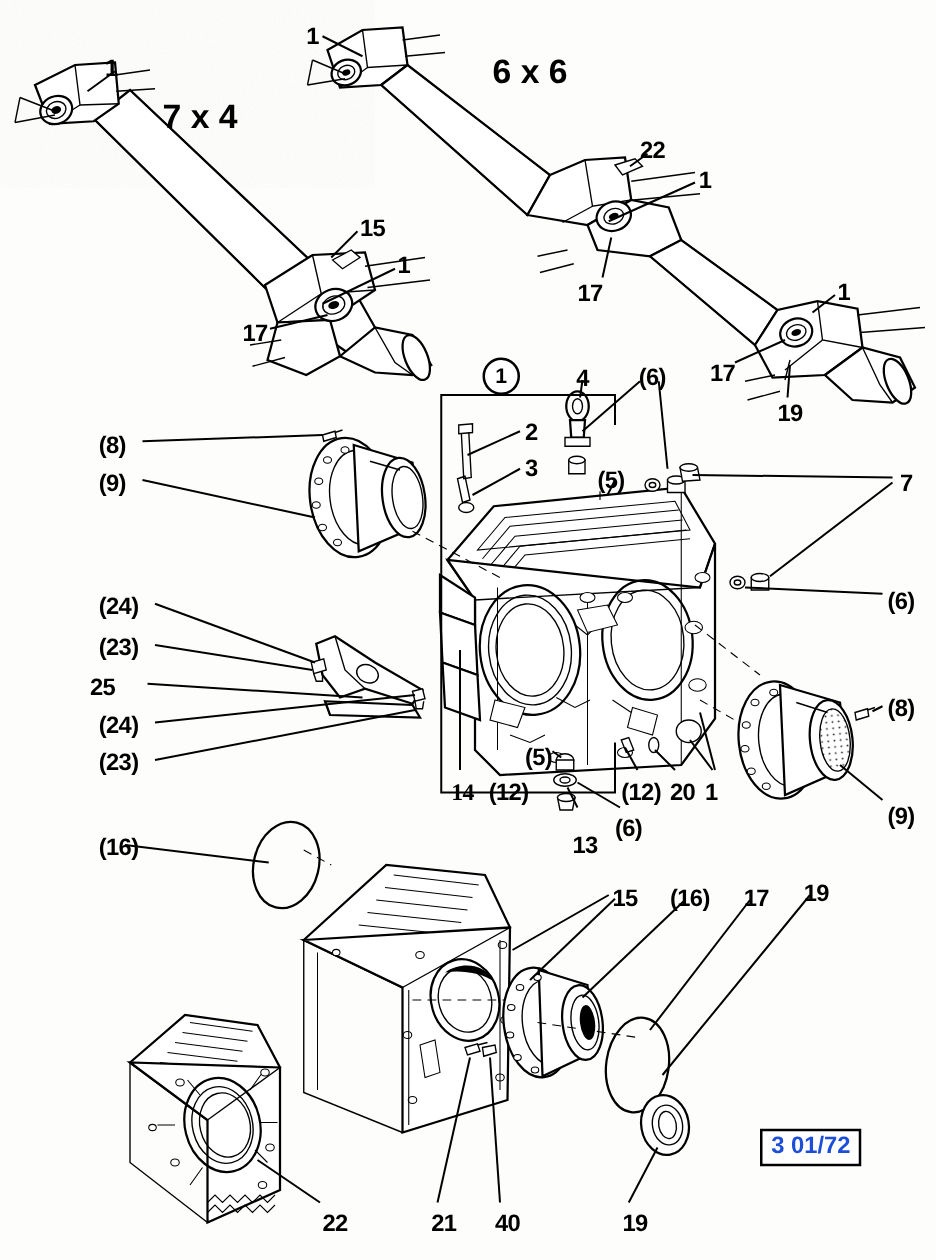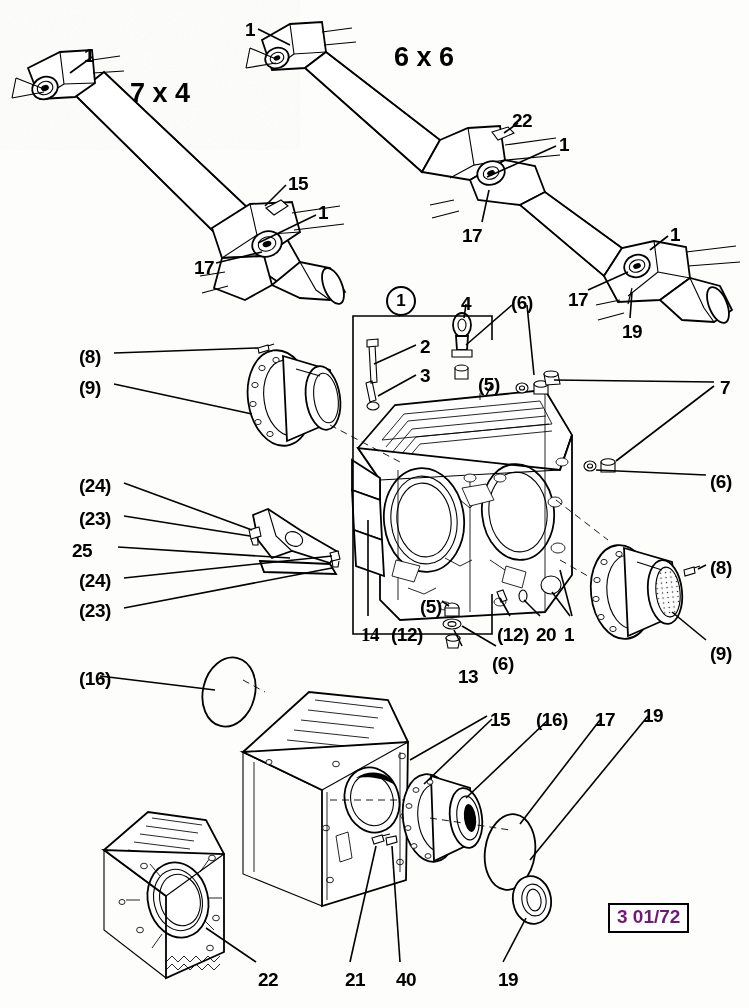--- a/index.html
+++ b/index.html
@@ -25,21 +25,21 @@
   .lbl.p{font-size:19px;}
   .title{
     position:absolute;font-family:"Liberation Sans",sans-serif;
     font-weight:bold;font-size:27px;color:#000;letter-spacing:0px;
   }
   #pagebox{
     position:absolute;
     border:2px solid #000;
     padding:1px 7px 3px 7px;
     font-family:"Liberation Sans",sans-serif;
-    font-weight:bold;font-size:19px;color:#701a75;
+    font-weight:bold;font-size:19px;color:#1d4ed8;
     background:#fff;
     letter-spacing:0px;
   }
   .circnum{
     position:absolute;
     width:26px;height:26px;border:2.2px solid #000;border-radius:50%;
     background:#fff;
     display:flex;align-items:center;justify-content:center;
     font-family:"Liberation Sans",sans-serif;font-weight:bold;font-size:17px;color:#000;
   }

